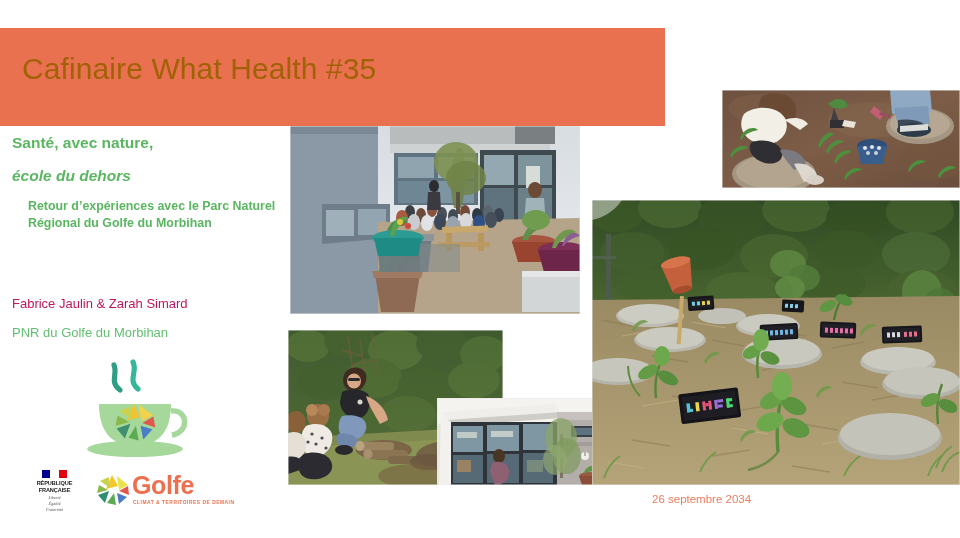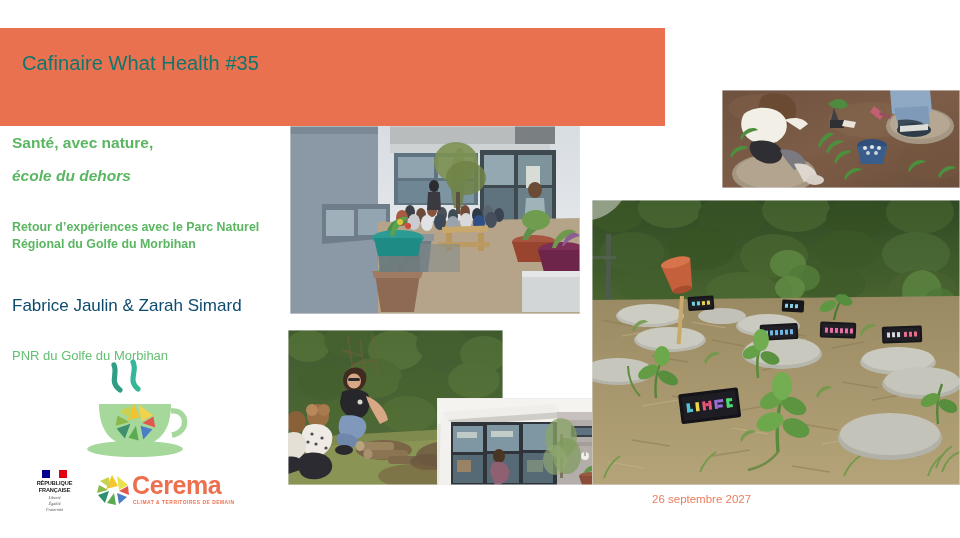--- a/index.html
+++ b/index.html
@@ -26,67 +26,65 @@
     left: 0;
     top: 28px;
     width: 665px;
     height: 98px;
     background: #e9714f;
   }
   .title-text {
     position: absolute;
     left: 22px;
     top: 52px;
-    font-size: 20px;
-    color: #0f766e;
+    font-size: 30px;
+    color: #a16207;
     font-weight: 400;
     letter-spacing: 0.1px;
     white-space: nowrap;
   }
 
   
   .subtitle-1, .subtitle-2 {
     position: absolute;
     left: 12px;
     font-size: 15.5px;
     font-weight: bold;
     color: #5ab660;
     white-space: nowrap;
   }
   .subtitle-1 { top: 134px; }
   .subtitle-2 { top: 167px; font-style: italic; }
 
   .lead {
     position: absolute;
-    left: 12px;
+    left: 28px;
     top: 198px;
     width: 272px;
     font-size: 12.4px;
     font-weight: bold;
     color: #5ab660;
     line-height: 1.34;
-    margin-top: 21px;
   }
 
   .author {
     position: absolute;
     left: 12px;
     top: 296px;
-    font-size: 17px;
-    color: #0c4a6e;
+    font-size: 13px;
+    color: #be185d;
     white-space: nowrap;
   }
   .org {
     position: absolute;
     left: 12px;
     top: 325px;
     font-size: 13px;
     color: #63bf72;
     white-space: nowrap;
-    margin-top: 23px;
   }
 
   
   .cup-logo {
     position: absolute;
     left: 78px;
     top: 356px;
     width: 124px;
     height: 106px;
   }
@@ -242,25 +240,25 @@
           <path d="M4 -14 L15 -5 L6 0 Z" fill="#e9e24a"></path>
           <path d="M15 -4 L16 5 L6 1 Z" fill="#e2574c"></path>
           <path d="M14 7 L6 14 L4 3 Z" fill="#4a7ec4"></path>
           <path d="M3 15 L-6 13 L1 3 Z" fill="#5aab52"></path>
           <path d="M-8 13 L-15 5 L-4 1 Z" fill="#2f8f6e"></path>
           <path d="M-16 3 L-14 -5 L-5 0 Z" fill="#8ab94a"></path>
           <path d="M-13 -9 L-4 -13 L-3 -2 Z" fill="#c9d24e"></path>
         </g>
       </svg>
     </div>
-    <div class="cerema-word">Cerema</div>
+    <div class="cerema-word">Golfe</div>
     <div class="cerema-tag">CLIMAT &amp; TERRITOIRES DE DEMAIN</div>
   </div>
 
-  <div class="slide-date">26 septembre 2027</div>
+  <div class="slide-date">26 septembre 2034</div>
 
   <div class="photo" id="photo-courtyard">
     <svg viewBox="0 0 290 188" xmlns="http://www.w3.org/2000/svg">
       <defs>
         <linearGradient id="sky1" x1="0" y1="0" x2="0" y2="1">
           <stop offset="0" stop-color="#d8dde2"></stop>
             <stop offset="1" stop-color="#eceff1"></stop>
         </linearGradient>
         <linearGradient id="grnd1" x1="0" y1="0" x2="0" y2="1">
           <stop offset="0" stop-color="#a9977f"></stop>

